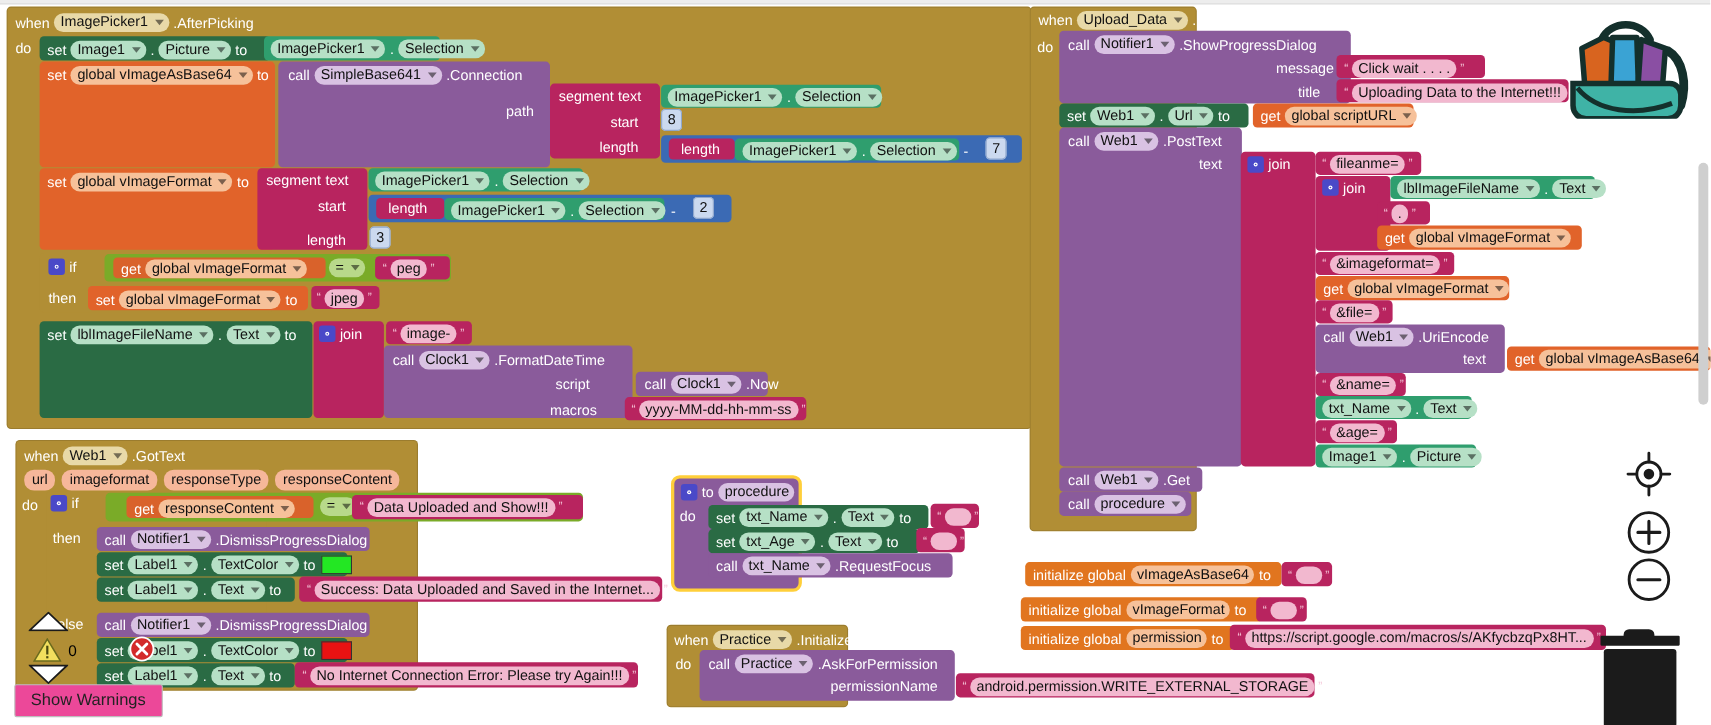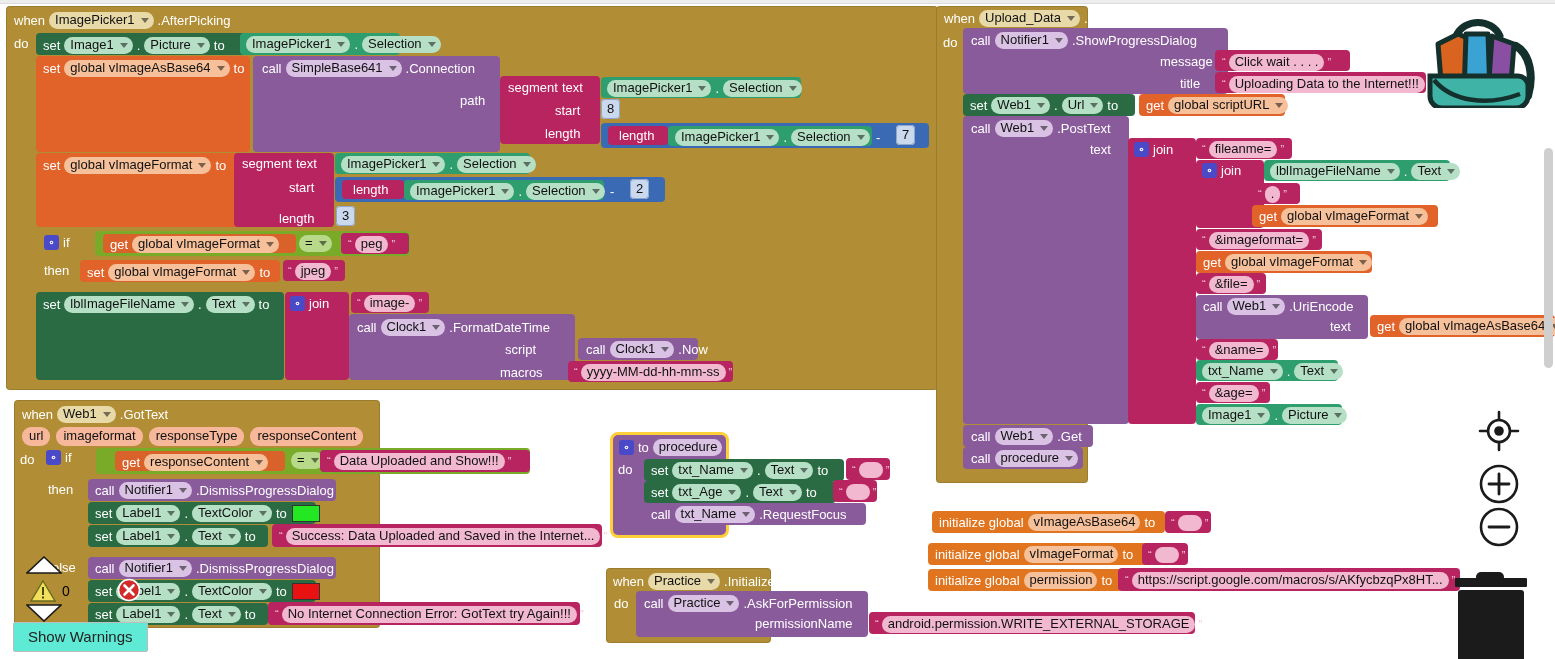--- a/index.html
+++ b/index.html
@@ -66,21 +66,21 @@
   
   .wsicon{position:absolute;}
 
   .trash{position:absolute;}
   .trash .lid{width:72px;height:9px;background:#1b1b1b;border-radius:1px;margin-left:3px;}
   .trash .hndl{position:absolute;left:24px;top:-6px;width:28px;height:8px;background:#1b1b1b;border-radius:5px 5px 0 0;}
   .trash .body{width:66px;height:78px;background:#1b1b1b;border-radius:3px 3px 10px 10px;margin-left:6px;margin-top:3px;}
 
   .scrollv{position:absolute;right:2px;top:148px;width:9px;height:220px;background:#cfcfcf;border-radius:5px;}
 
-  .warnbar{position:absolute;background:#5eead4;border:1px solid #bdbdbd;color:#222;font-size:15px;padding:5px 14px 6px;border-radius:2px;}
+  .warnbar{position:absolute;background:#ec4899;border:1px solid #bdbdbd;color:#222;font-size:15px;padding:5px 14px 6px;border-radius:2px;}
 
   .bpack{position:absolute;}
   .topbar{position:absolute;left:0;top:0;width:100%;height:3px;background:#ededed;border-bottom:1px solid #dcdcdc;}
 </style>
 </head>
 <body>
 
 <div class="canvas">
   <div class="topbar"></div>
 
@@ -491,21 +491,21 @@
     <span class="lbl">.</span>
     <span class="fld green">
         <span>Text</span>
         <i class="car"></i>
       </span>
     <span class="lbl">to</span>
   </div>
   <div class="blk txt" style="left:268px;top:602px;width:312px;height:23px;"></div>
   <div class="blk str" style="left:275px;top:606px;">
     <span class="quo">“</span>
-    <span class="strv">No Internet Connection Error: GotText try Again!!!</span>
+    <span class="strv">No Internet Connection Error: Please try Again!!!</span>
     <span class="quo">”</span>
   </div>
 
   <div class="blk" style="left:26px;top:556px;">
     <svg width="36" height="18" viewBox="0 0 36 18">
         <polygon points="18,1 35,17 1,17" fill="#fff" stroke="#1b1b1b" stroke-width="1.6"></polygon>
       </svg>
   </div>
   <div class="blk row" style="left:30px;top:580px;gap:6px;">
     <svg width="26" height="22" viewBox="0 0 26 22">

